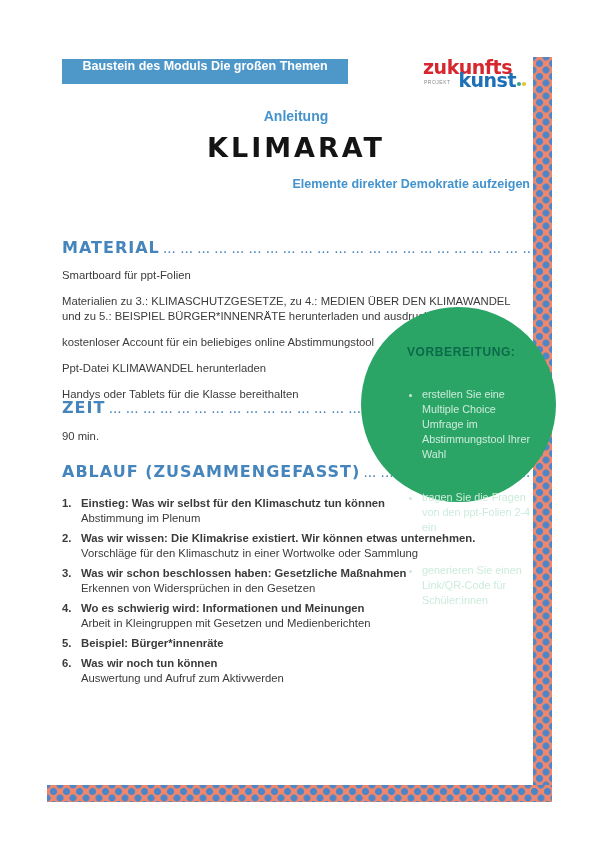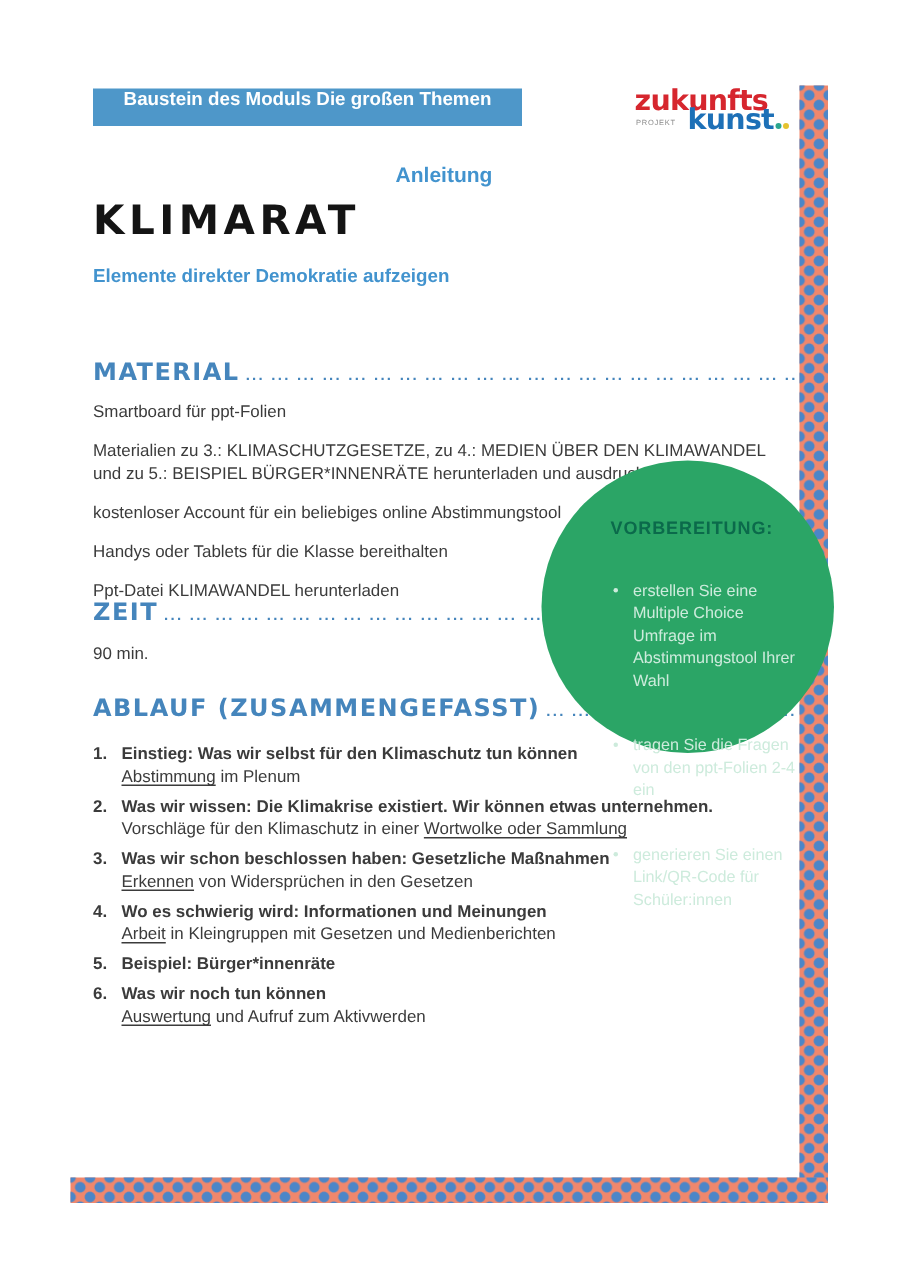--- a/index.html
+++ b/index.html
@@ -26,40 +26,40 @@
   }
   .logo{position:absolute;left:410px;top:55px;width:118px;height:40px;}
   .logo-top{position:absolute;right:16px;top:1px;color:#D6262E;font-weight:800;font-size:19px;letter-spacing:-0.5px;font-family:"DejaVu Sans",sans-serif;}
   .logo-bottom{position:absolute;right:12px;top:14px;color:#1D70B7;font-weight:700;font-size:19px;letter-spacing:-0.5px;font-family:"DejaVu Sans",sans-serif;}
   .logo-project{position:absolute;left:14px;top:24px;font-size:5px;color:#8a8a8a;letter-spacing:0.5px;}
   .logo-dot{position:absolute;width:4px;height:4px;border-radius:50%;}
   .logo-dot.teal{right:7px;top:27px;background:#2BA68F;}
   .logo-dot.yellow{right:2px;top:27px;background:#E5C330;}
   
   .kicker{position:absolute;left:62px;top:108px;width:468px;text-align:center;color:#4293CE;font-weight:bold;font-size:14px;}
-  .doc-title{position:absolute;left:62px;top:132px;width:468px;text-align:left;color:#141414;
+  .doc-title{position:absolute;left:62px;top:132px;width:468px;text-align:center;color:#141414;
     font-family:"DejaVu Sans",sans-serif;font-weight:800;font-size:27px;letter-spacing:3px;}
-  .subtitle{position:absolute;left:62px;top:177px;width:468px;text-align:left;color:#4293CE;font-weight:bold;font-size:12.5px;}
+  .subtitle{position:absolute;left:62px;top:177px;width:468px;text-align:right;color:#4293CE;font-weight:bold;font-size:12.5px;}
   
   .section{position:absolute;left:62px;width:470px;}
   .hd-row{display:flex;align-items:baseline;}
   .hd{font-family:"DejaVu Sans",sans-serif;font-weight:800;font-size:16px;color:#4585BC;letter-spacing:1px;white-space:nowrap;}
   .leader{flex:1;overflow:hidden;white-space:nowrap;color:#4585BC;font-weight:bold;font-size:10px;letter-spacing:1.5px;margin-left:4px;}
   .sec-material{top:238px;}
   .sec-zeit{top:398px;}
   .sec-ablauf{top:462px;}
   .mat-p{margin:11px 0 0 0;font-size:11.3px;line-height:15px;max-width:470px;}
   .zeit-p{margin:13px 0 0 0;font-size:11.3px;}
   
   .steps{margin-top:15px;}
   .step{display:flex;margin-bottom:5px;}
   .step-num{width:19px;font-weight:bold;font-size:11.3px;line-height:15px;flex:none;}
   .step-body{font-size:11.3px;line-height:15px;}
   .step-title{font-weight:bold;text-align:right;}
-  .ul{text-decoration:underline;text-underline-offset:2px;}
+  .ul{text-underline-offset:2px;}
   
   .circle{
     position:absolute;left:361px;top:307px;width:195px;height:195px;border-radius:50%;
     background:#2BA566;z-index:5;
   }
   .vb-head{
     margin:38px 0 6px 46px;color:#0B6A4B;font-family:Liberation Sans, sans-serif;
     font-weight:800;font-size:12px;letter-spacing:0.6px;
   }
   .vb-list{margin:0 18px 0 61px;padding:0;color:#CDEBDC;font-size:10.8px;line-height:15px;}
@@ -91,22 +91,22 @@
   <div class="subtitle">Elemente direkter Demokratie aufzeigen</div>
 
   <div class="section sec-material">
     <div class="hd-row">
       <span class="hd">MATERIAL</span>
       <span class="leader">... ... ... ... ... ... ... ... ... ... ... ... ... ... ... ... ... ... ... ... ... ... ... ... ... ... ... ... ... ...</span>
     </div>
     <p class="mat-p">Smartboard für ppt-Folien</p>
     <p class="mat-p">Materialien zu 3.: KLIMASCHUTZGESETZE, zu 4.: MEDIEN ÜBER DEN KLIMAWANDEL und zu 5.: BEISPIEL BÜRGER*INNENRÄTE herunterladen und ausdrucken</p>
     <p class="mat-p">kostenloser Account für ein beliebiges online Abstimmungstool</p>
+    <p class="mat-p">Ppt-Datei KLIMAWANDEL herunterladen</p>
     <p class="mat-p">Handys oder Tablets für die Klasse bereithalten</p>
-    <p class="mat-p">Ppt-Datei KLIMAWANDEL herunterladen</p>
   </div>
 
   <div class="section sec-zeit">
     <div class="hd-row">
       <span class="hd">ZEIT</span>
       <span class="leader">... ... ... ... ... ... ... ... ... ... ... ... ... ... ... ... ... ... ... ... ... ... ... ... ... ... ... ... ... ...</span>
     </div>
     <p class="zeit-p">90 min.</p>
   </div>
 

